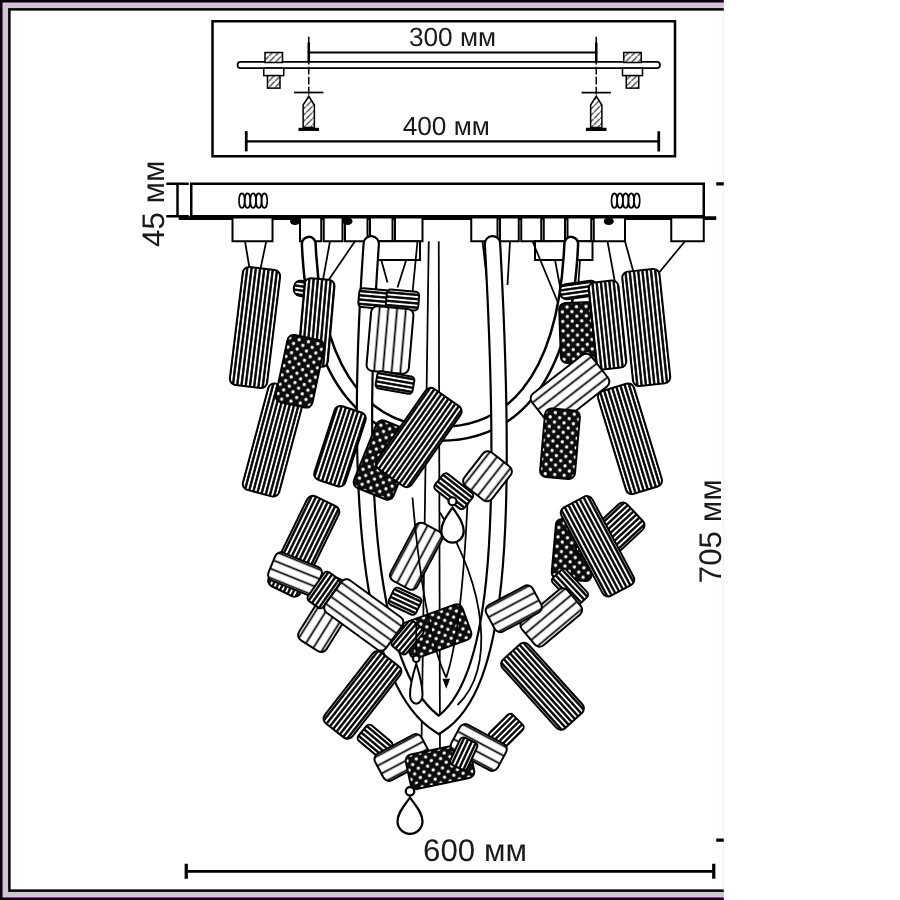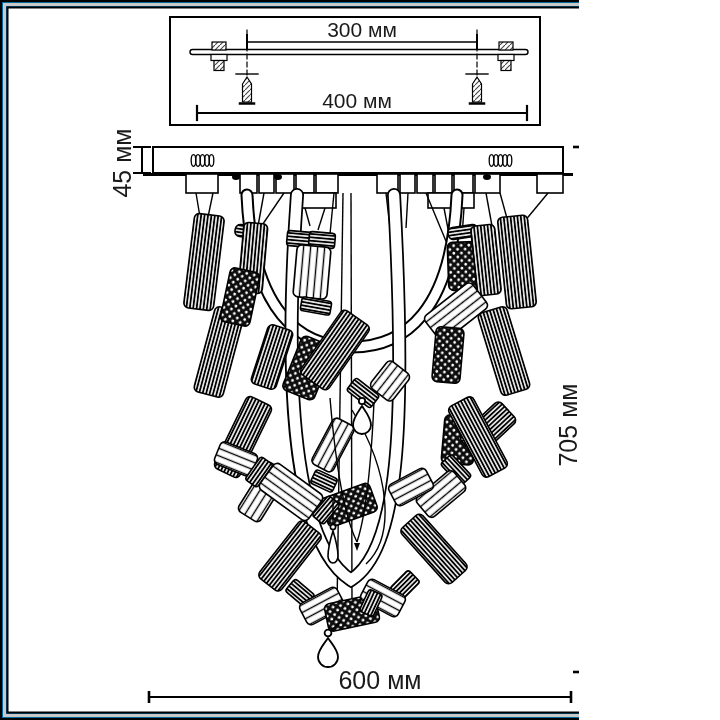--- a/index.html
+++ b/index.html
@@ -1,16 +1,16 @@
 <!DOCTYPE html>
 <html><head>
 <meta charset="utf-8">
 <style>
   html,body{margin:0;padding:0;background:#ffffff;}
-  #stage{position:relative;width:579px;height:720px;background:#0369a1;overflow:hidden;}
+  #stage{position:relative;width:579px;height:720px;background:#f0abfc;overflow:hidden;}
   svg{position:absolute;left:0;top:0;}
   text{font-family:"Liberation Sans","DejaVu Sans",sans-serif;fill:#1a1a1a;}
 </style>
 </head>
 <body>
 
 <div id="stage">
 <svg width="720" height="720" viewBox="0 0 720 720">
   <defs>
 

